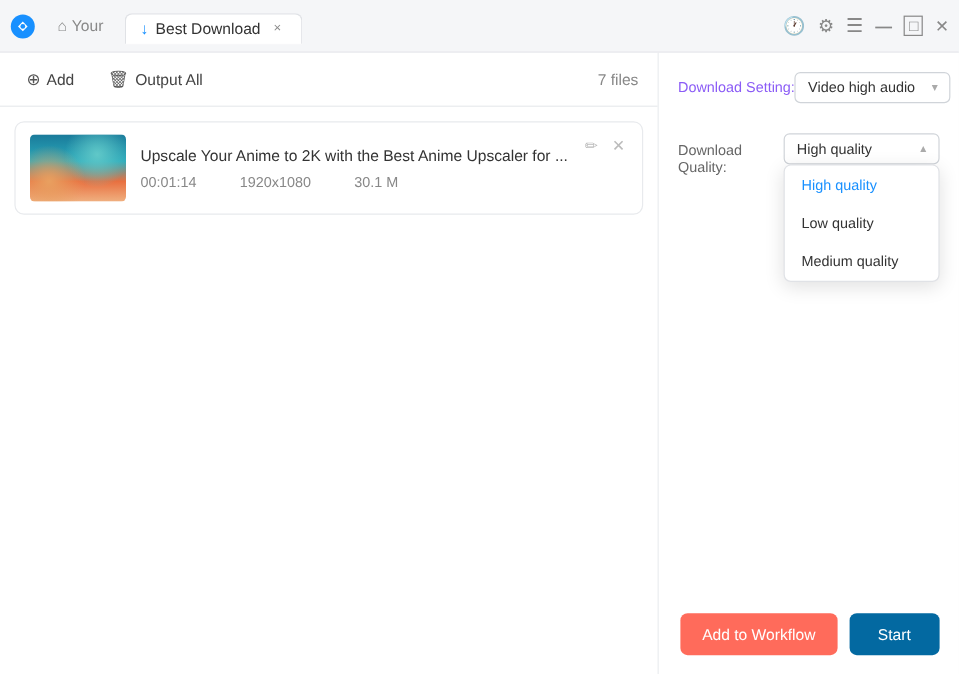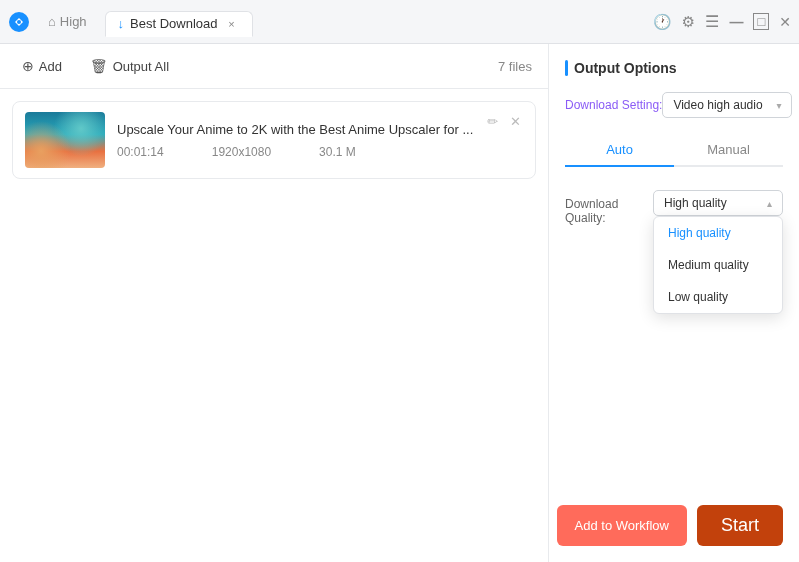--- a/index.html
+++ b/index.html
@@ -166,21 +166,21 @@
       font-size: 13px;
       color: #333;
       margin-bottom: 8px;
       white-space: nowrap;
       overflow: hidden;
       text-overflow: ellipsis;
     }
     .file-meta {
       display: flex;
       align-items: center;
-      gap: 48px;
+      gap: 36px;
       color: #888;
       font-size: 12px;
     }
     .file-actions {
       display: flex;
       align-items: center;
       gap: 8px;
       position: absolute;
       top: 10px;
       right: 12px;
@@ -332,47 +332,47 @@
       background: #ff6b5b;
       color: #fff;
       border: none;
       border-radius: 6px;
       padding: 10px 18px;
       font-size: 13px;
       cursor: pointer;
       font-weight: 500;
     }
     .btn-start {
-      background: #c2410c;
+      background: #0369a1;
       color: #fff;
       border: none;
       border-radius: 6px;
       padding: 10px 24px;
-      font-size: 18px;
+      font-size: 13px;
       cursor: pointer;
       font-weight: 500;
     }
   </style>
 </head>
 <body>
 
 <div style="position:relative; width:799px; height:562px;">
 
   <div class="title-bar">
     <div class="title-bar-left">
 
       <svg class="app-logo" viewBox="0 0 22 22" fill="none">
         <circle cx="11" cy="11" r="10" fill="#1890ff"></circle>
         <path d="M7 11 L11 7 L15 11 L11 15 Z" fill="white"></path>
         <circle cx="11" cy="11" r="2" fill="#1890ff"></circle>
       </svg>
 
       <div class="home-tab">
         <span style="font-size:13px; color:#888;">⌂</span>
-        <span>High</span>
+        <span>Your</span>
       </div>
 
       <div class="active-tab">
         <span style="color:#1890ff; font-size:13px;">↓</span>
         <span>Best Download</span>
         <div class="tab-close">×</div>
       </div>
     </div>
 
     <div class="title-bar-right">
@@ -419,51 +419,43 @@
           <div class="file-actions">
             <span class="file-action-btn" style="color:#bbb; font-size:13px;">✏</span>
             <span class="file-action-btn" style="color:#bbb; font-size:13px;">✕</span>
           </div>
         </div>
       </div>
     </div>
 
     <div class="right-panel">
 
-      <div class="section-title">
-        <div class="section-title-bar"></div>
-        <span>Output Options</span>
-      </div>
 
       <div class="setting-row">
         <span class="setting-label">Download Setting:</span>
         <div class="setting-select">
           <span>Video high audio</span>
           <span style="color:#aaa; font-size:10px;">▾</span>
         </div>
       </div>
 
-      <div class="tabs">
-        <div class="tab active">Auto</div>
-        <div class="tab">Manual</div>
-      </div>
 
 
       <div class="quality-row">
         <span class="quality-label">Download Quality:</span>
         <div style="position:relative;">
           <div class="quality-select">
             <span>High quality</span>
             <span style="color:#aaa; font-size:10px;">▴</span>
           </div>
 
           <div class="dropdown-menu">
             <div class="dropdown-item selected">High quality</div>
+            <div class="dropdown-item">Low quality</div>
             <div class="dropdown-item">Medium quality</div>
-            <div class="dropdown-item">Low quality</div>
           </div>
         </div>
       </div>
 
     </div>
   </div>
 
   <div class="bottom-actions">
     <button class="btn-workflow">Add to Workflow</button>
     <button class="btn-start">Start</button>

